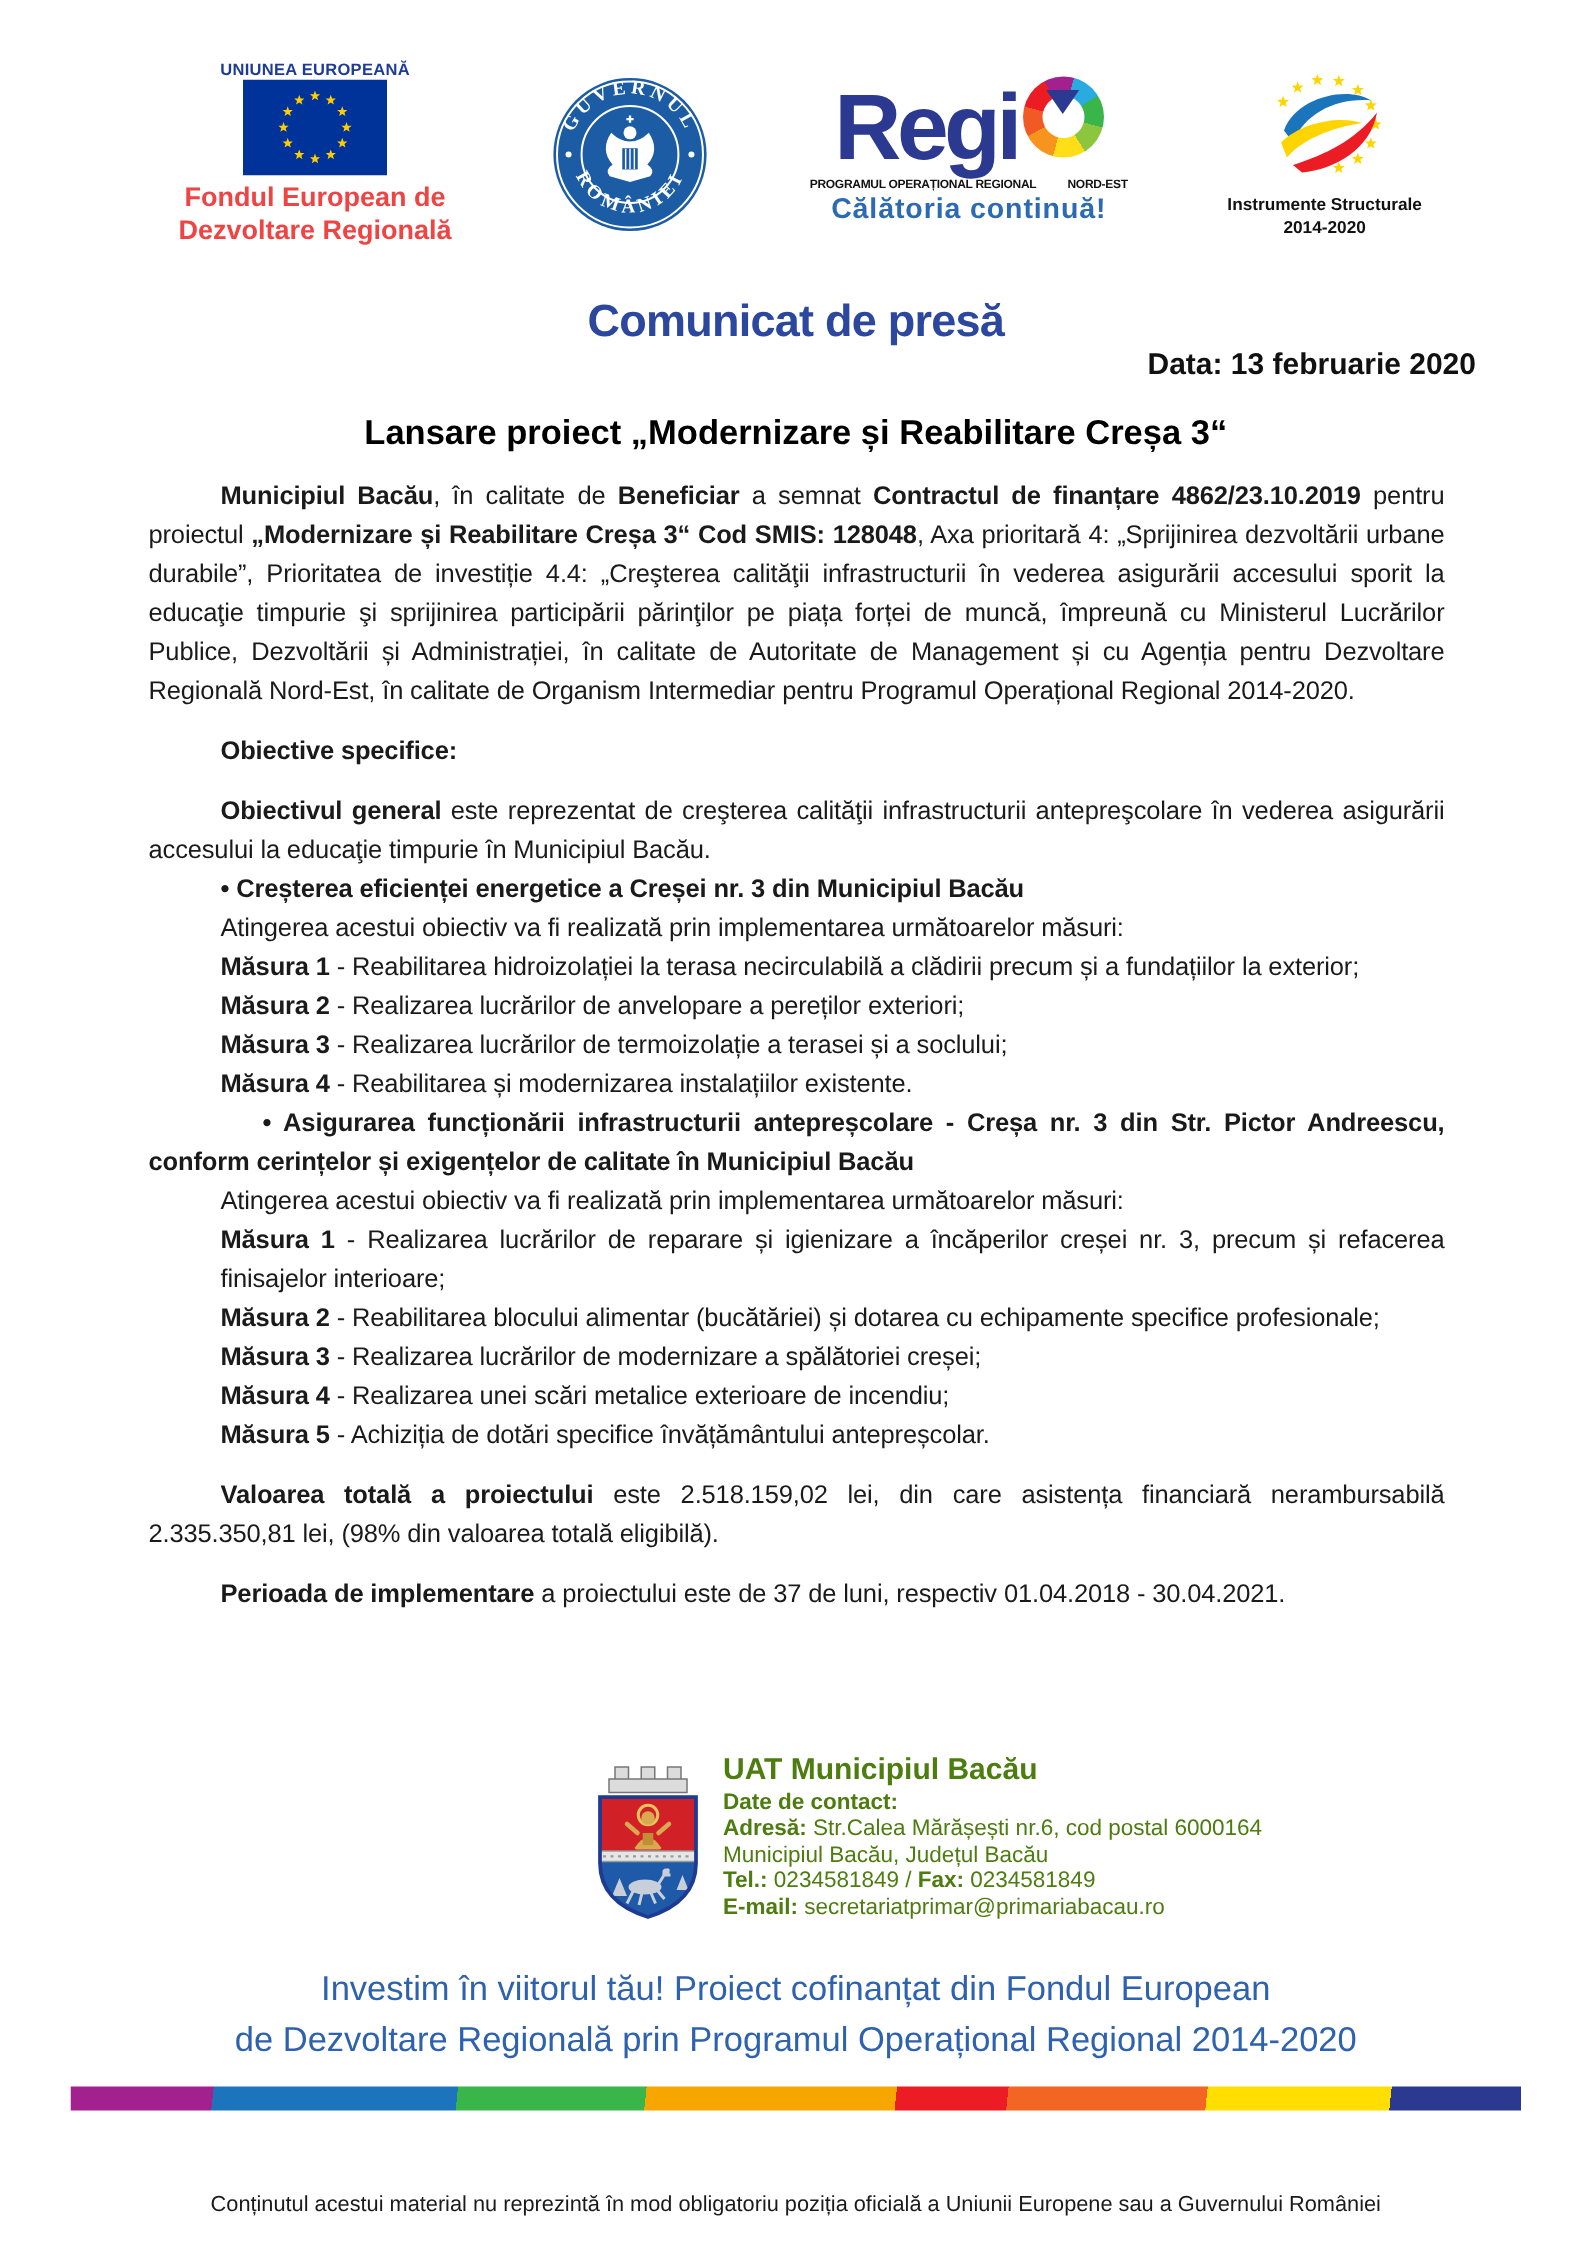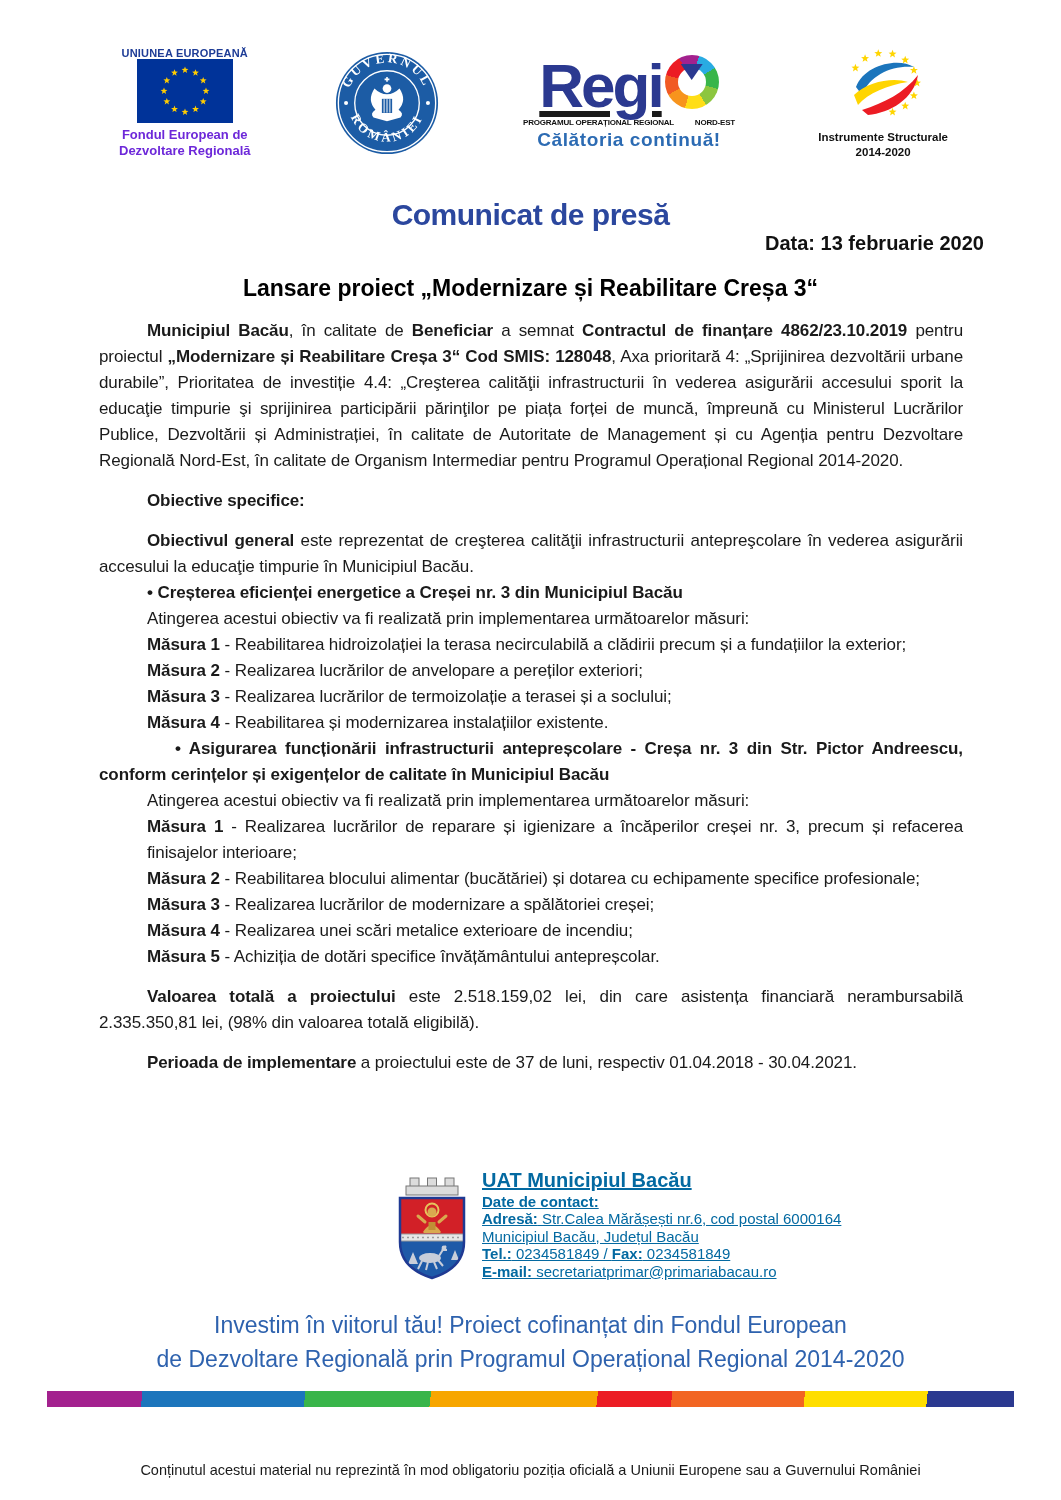--- a/index.html
+++ b/index.html
@@ -4,43 +4,43 @@
 <style>
   html,body{margin:0;padding:0;background:#ffffff;}
   .page{
     position:relative;width:967px;height:1500px;margin:0 auto;background:#ffffff;
     font-family:"Liberation Sans",sans-serif;color:#1a1a1a;overflow:hidden;
   }
   
   .header{display:flex;justify-content:space-between;align-items:center;padding:38px 66px 0 72px;height:130px;}
   .logo{display:flex;flex-direction:column;align-items:center;}
   .eu-cap-top{font-size:11px;font-weight:bold;color:#1e3c96;letter-spacing:.2px;}
-  .eu-cap-bottom{font-size:13px;font-weight:bold;color:#6d28d9;line-height:1.22;text-align:center;margin-top:4px;}
-  .regio-word{display:flex;align-items:center;line-height:1;text-decoration:underline;}
+  .eu-cap-bottom{font-size:18px;font-weight:bold;color:#ef4444;line-height:1.22;text-align:center;margin-top:4px;}
+  .regio-word{display:flex;align-items:flex-start;line-height:1;}
   .regio-text{font-size:62px;font-weight:800;color:#2b3990;letter-spacing:-3px;}
   .regio-donut{position:relative;width:54px;height:54px;border-radius:50%;margin-left:3px;top:-4px;
     background:conic-gradient(from 15deg,#29abe2 0 12%,#39b54a 12% 25%,#8cc63f 25% 37%,#ffde17 37% 50%,#f7941d 50% 63%,#f15a24 63% 75%,#ec1c24 75% 88%,#a3218e 88% 100%);}
   .regio-donut::after{content:"";position:absolute;inset:13px;background:#fff;border-radius:50%;}
   .regio-tri{position:absolute;left:50%;top:9px;transform:translateX(-50%);width:22px;height:16px;background:#2b3990;
     clip-path:polygon(0 0,100% 0,50% 100%);z-index:2;}
   .regio-sub{display:flex;justify-content:space-between;width:212px;font-size:8px;font-weight:bold;color:#111;margin-top:1px;letter-spacing:-.2px;}
   .regio-tag{font-size:19px;font-weight:600;color:#2c6bb3;letter-spacing:.6px;margin-top:2px;}
   .is-cap{font-size:11.5px;font-weight:bold;color:#111;line-height:1.25;text-align:center;margin-top:3px;}
   
   .title{margin-top:30px;text-align:center;font-size:30px;font-weight:bold;color:#2b479e;letter-spacing:-.5px;}
   .date-line{padding-right:30px;text-align:right;font-size:20px;font-weight:bold;color:#111;}
   .subtitle{margin-top:20px;text-align:center;font-size:23px;font-weight:bold;color:#000;}
   
   .body-content{padding:16px 51px 0 52px;}
   .blk{margin:0;text-align:justify;font-size:17px;line-height:26px;letter-spacing:-.1px;color:#1a1a1a;}
   .blk.first{text-indent:48px;}
   .blk.block{margin-left:48px;}
   
   .contact{position:absolute;top:1172px;left:345px;display:flex;gap:10px;align-items:flex-start;}
-  .contact-text{font-size:15px;line-height:17.5px;color:#0369a1;text-decoration:underline;}
+  .contact-text{font-size:15px;line-height:17.5px;color:#4d7c0f;}
   .contact-org{font-size:20px;font-weight:bold;margin-bottom:3px;}
   .contact-heading{font-weight:bold;}
   
   .invest{position:absolute;top:1308px;left:0;width:100%;text-align:center;font-size:23px;line-height:34px;color:#2e62ae;}
   .stripe{position:absolute;top:1391px;left:0;width:1061px;height:16px;}
   .links{position:absolute;top:1420px;left:0;width:100%;display:flex;justify-content:center;gap:30px;
     font-size:22px;font-weight:bold;color:#1f3a93;}
   .links span{cursor:pointer;}
   .disclaimer{position:absolute;top:1462px;left:0;width:100%;text-align:center;font-size:14.5px;color:#1a1a1a;}
 </style>

